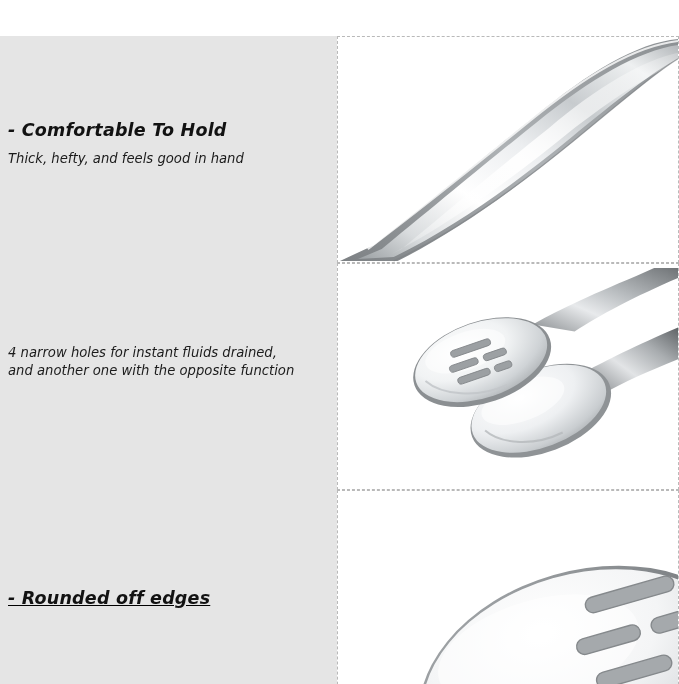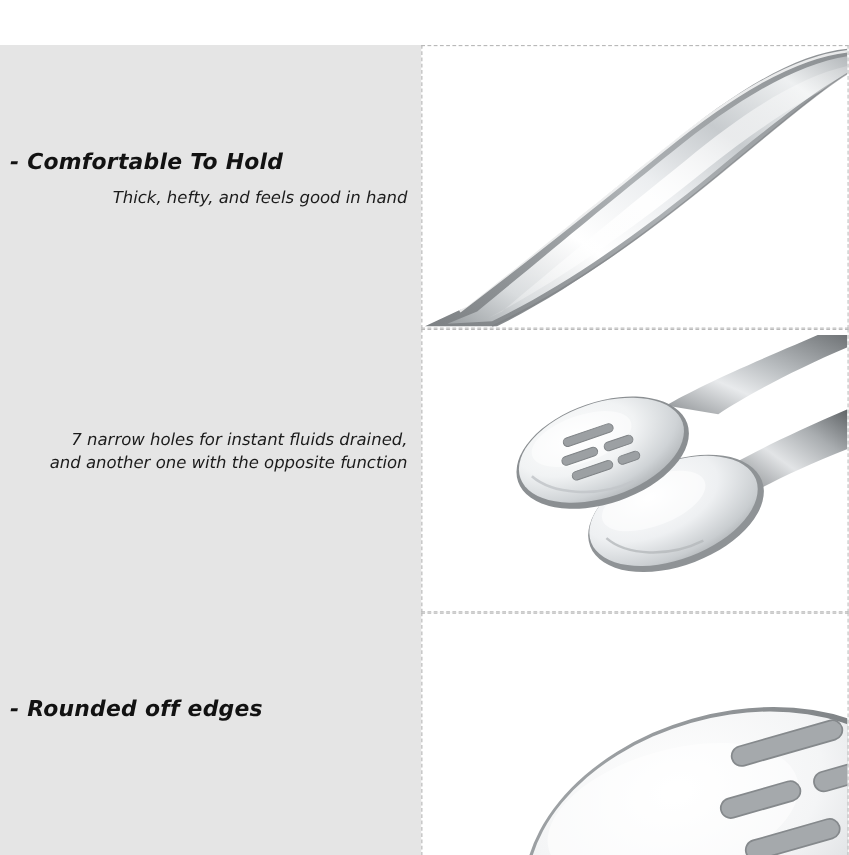--- a/index.html
+++ b/index.html
@@ -39,25 +39,24 @@
     margin: 0 0 9px 0;
     white-space: nowrap;
   }
   .feature-desc {
     font-family: "DejaVu Sans", sans-serif;
     font-style: italic;
     font-size: 13.2px;
     color: #1b1b1b;
     line-height: 1.34;
     margin: 0;
-    text-align: right;
   }
   #feature-1 { top: 84px; }
   #feature-2 { top: 308px; }
-  #feature-3 { top: 522px; }
+  #feature-3 { top: 552px; text-decoration: underline; }
 
   
   .panel {
     position: absolute;
     left: 337px;
     width: 342px;
     border: 1px dashed #b9b9b9;
     box-sizing: border-box;
     background: #ffffff;
     overflow: hidden;
@@ -73,21 +72,21 @@
 <body>
 
 <div id="page">
 
   <div class="feature" id="feature-1">
     <p class="feature-title">- Comfortable To Hold</p>
     <p class="feature-desc">Thick, hefty, and feels good in hand</p>
   </div>
 
   <div class="feature" id="feature-2">
-    <p class="feature-desc" style="white-space: pre-line;">7 narrow holes for instant fluids drained,
+    <p class="feature-desc" style="white-space: pre-line;">4 narrow holes for instant fluids drained,
 and another one with the opposite function</p>
   </div>
 
   <div class="feature" id="feature-3">
     <p class="feature-title">- Rounded off edges</p>
   </div>
 
   <div class="panel" id="panel-1">
     <svg class="metal-svg" viewBox="0 0 342 227" preserveAspectRatio="none">
       <defs>

